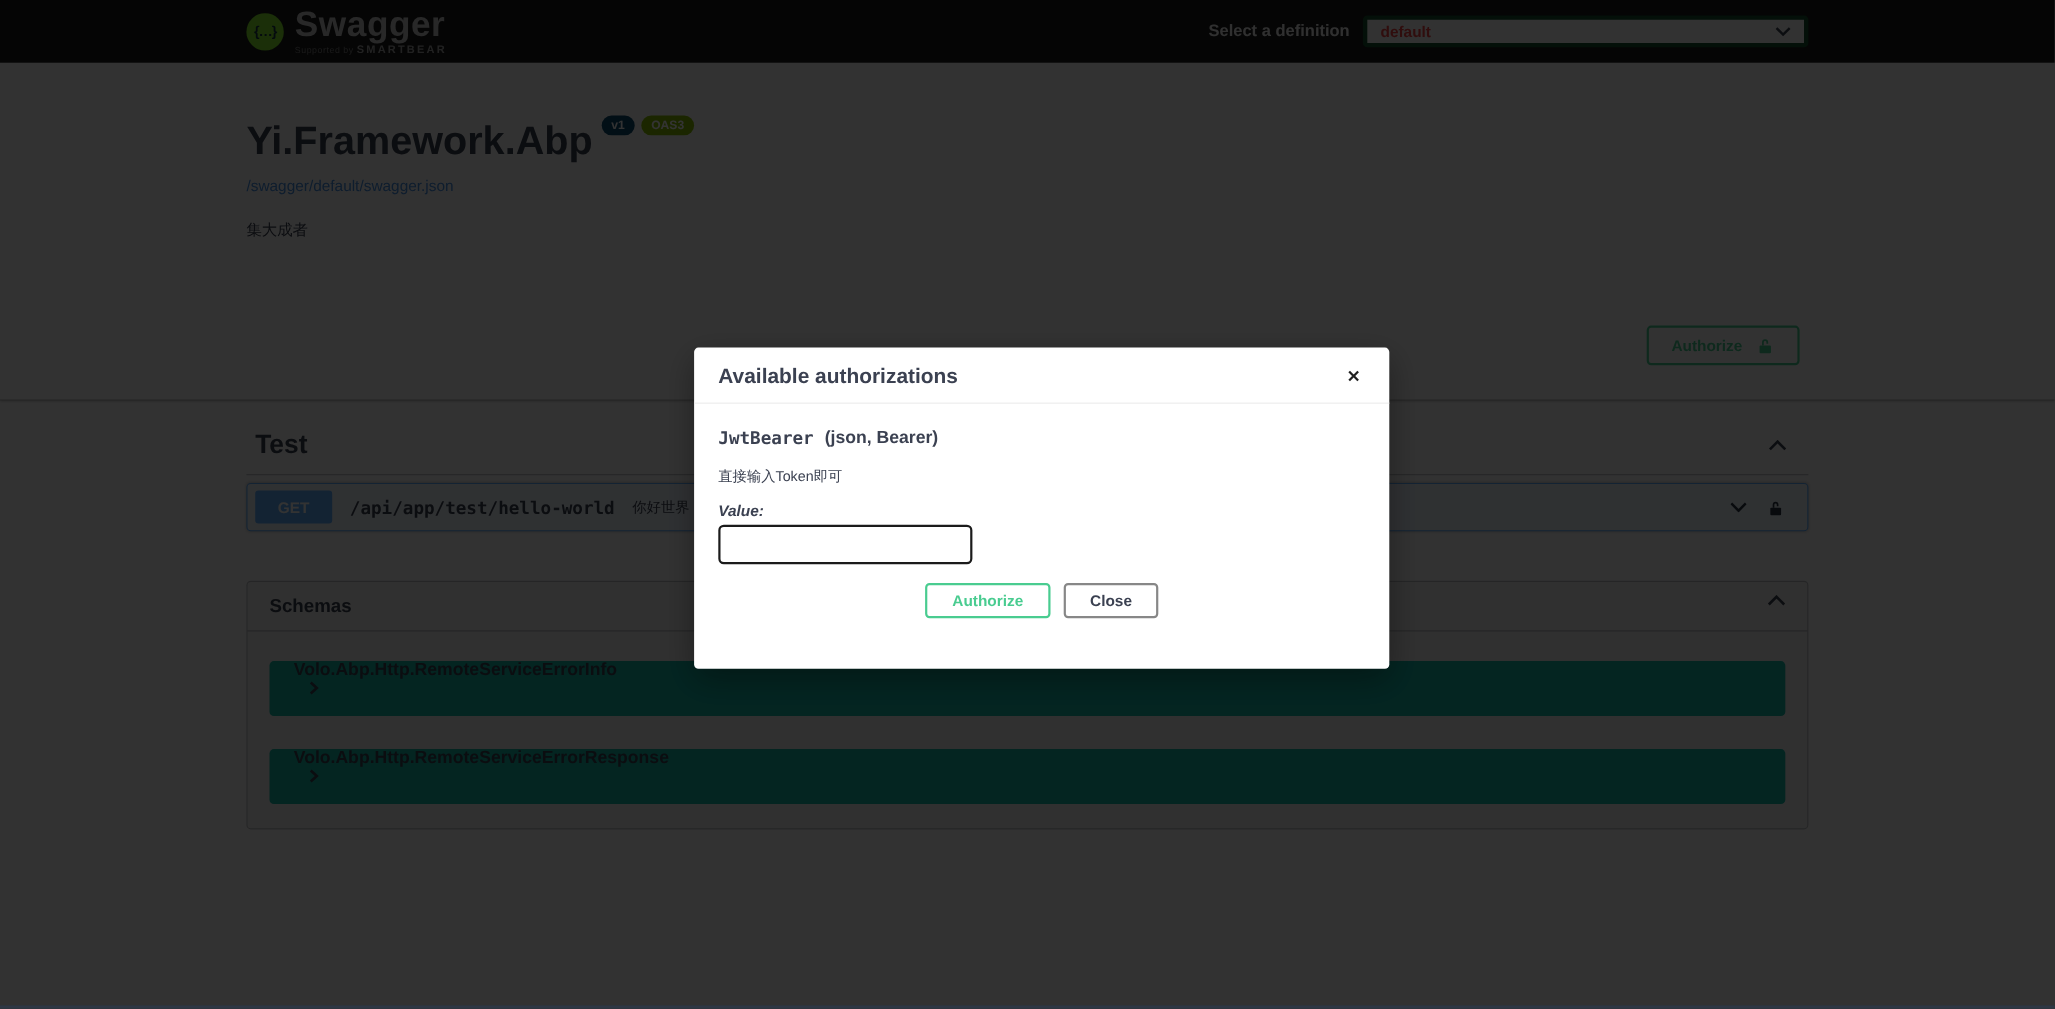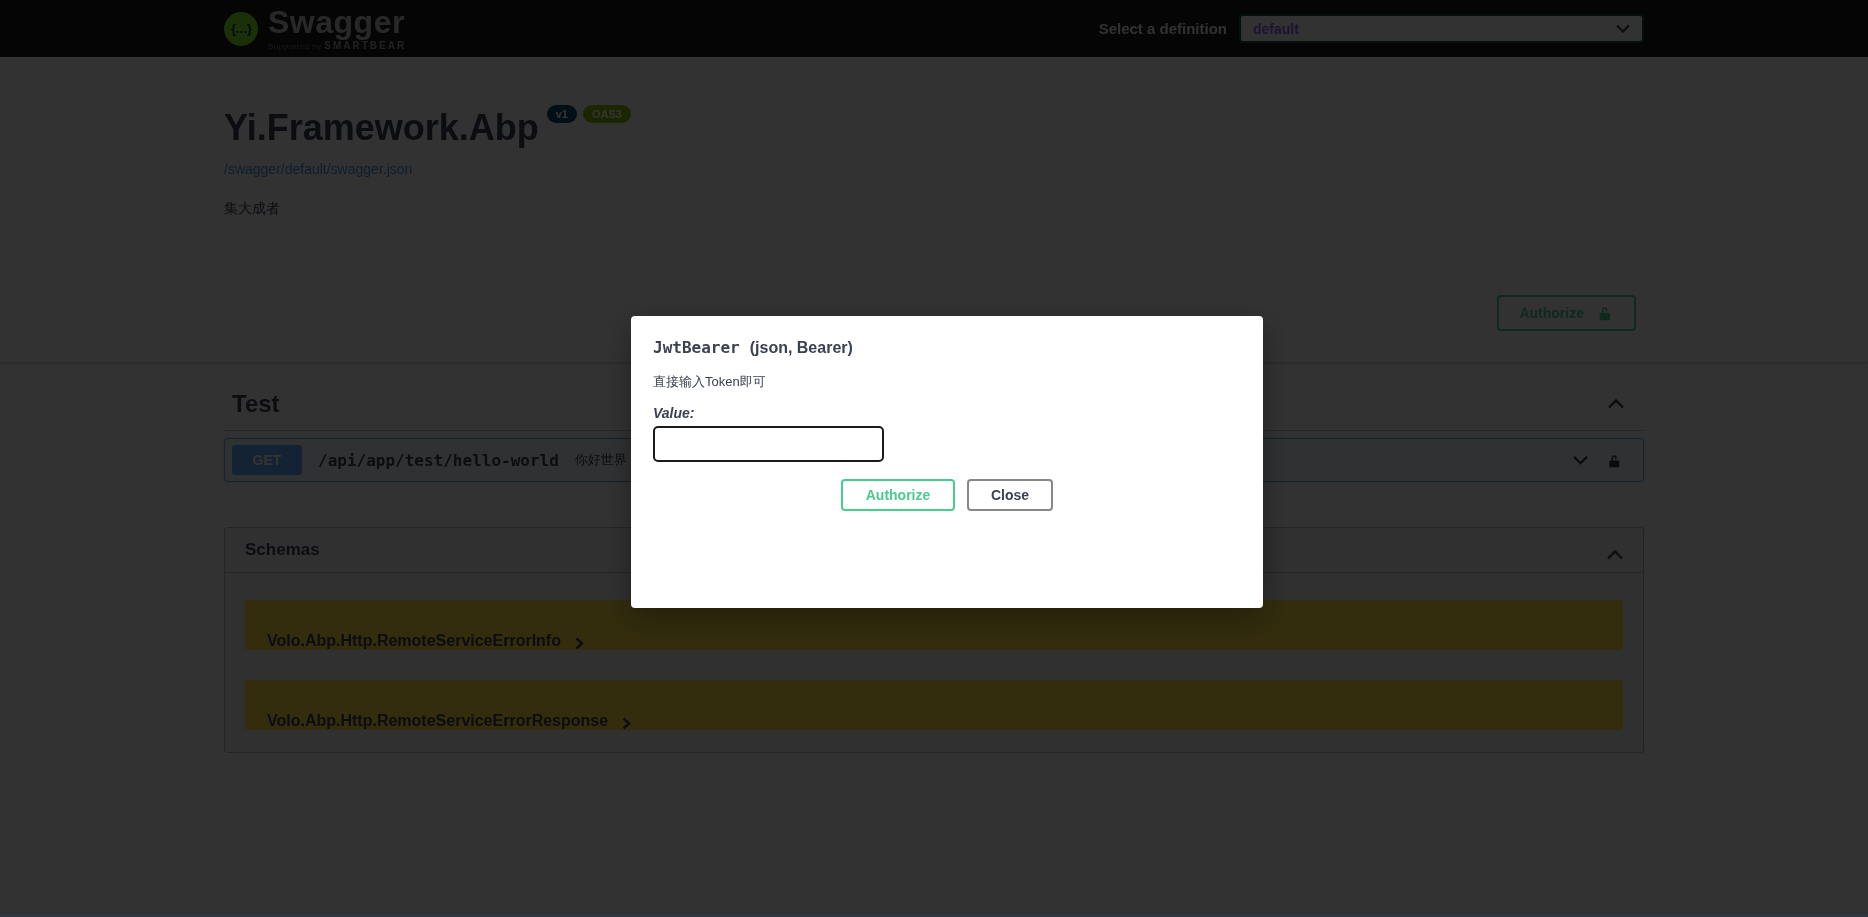--- a/index.html
+++ b/index.html
@@ -23,23 +23,23 @@
     display:flex; align-items:center; justify-content:center;
     font-weight:bold; font-size:13px; letter-spacing:-1px;
   }
   .brand-text { display:flex; flex-direction:column; line-height:1; }
   .brand-word { font-size:32px; font-weight:600; color:#c9c9c9; letter-spacing:.5px; }
   .brand-sub { margin-top:3px; font-size:8px; color:#7f7f7f; letter-spacing:.5px; }
   .brand-sub b { font-size:10px; color:#a7a7a7; letter-spacing:2px; font-weight:700; }
   .def-group { display:flex; align-items:center; gap:12px; }
   .def-label { color:#f0f0f0; font-weight:700; font-size:15px; }
   .def-select {
-    width:405px; height:29px; background:#f7f7f7; border:2px solid #14532d;
+    width:405px; height:29px; background:#f7f7f7; border:4px solid #14532d;
     border-radius:4px; display:flex; align-items:center; justify-content:space-between;
-    padding:0 12px; font-size:14px; font-weight:700; color:#8b5cf6; cursor:pointer;
+    padding:0 12px; font-size:14px; font-weight:700; color:#ef4444; cursor:pointer;
   }
   .def-select svg { stroke:#3b4151; }
 
   
   .info { padding-top:50px; }
   .api-title { font-size:36px; font-weight:700; color:#3b4151; }
   .badge {
     display:inline-block; position:relative; top:-16px;
     border-radius:57px; padding:3px 9px; font-size:11px; font-weight:700; color:#fff;
     vertical-align:middle; margin-left:8px;
@@ -75,27 +75,27 @@
   }
   .op-path { margin-left:16px; font-size:16px; font-weight:700; color:#3b4151; cursor:pointer; }
   .op-summary { margin-left:16px; font-size:13px; color:#3b4151; }
   .op-icons { margin-left:auto; display:flex; align-items:center; gap:18px; }
 
   
   .models {
     margin-top:45px; border:1px solid rgba(59,65,81,.3); border-radius:4px;
     background:rgba(0,0,0,.05);
   }
-  .models-header { display:flex; align-items:flex-end; justify-content:space-between;
+  .models-header { display:flex; align-items:flex-start; justify-content:space-between;
     padding:12px 20px; border-bottom:1px solid rgba(59,65,81,.3); cursor:pointer; }
   .models-header h4 { font-size:17px; font-weight:700; color:#3b4151; }
   .models-body { padding:27px 20px 22px; }
   .model-row {
-    background:#fde047; border-radius:4px; height:50px; margin-bottom:30px;
-    display:flex; align-items:flex-end; padding:0 22px; cursor:pointer;
+    background:#14b8a6; border-radius:4px; height:50px; margin-bottom:30px;
+    display:flex; align-items:flex-start; padding:0 22px; cursor:pointer;flex-direction:column;
   }
   .model-row:last-child { margin-bottom:0; }
   .model-title { font-size:16px; font-weight:700; color:#3b4151; }
   .model-chevron { margin-left:14px; display:flex; }
 
   
   .backdrop { position:fixed; inset:0; background:rgba(0,0,0,.8); z-index:50; }
   .modal {
     position:fixed; left:631px; top:316px; width:632px; min-height:292px; z-index:60;
     background:#fff; border-radius:4px; box-shadow:0 10px 30px rgba(0,0,0,.35);
@@ -221,20 +221,24 @@
             </svg>
         </span>
       </div>
     </div>
   </div>
 </div>
 
 <div class="backdrop"></div>
 
 <div class="modal">
+  <div class="modal-header">
+    <h2>Available authorizations</h2>
+    <button class="modal-close">✕</button>
+  </div>
   <div class="modal-body">
     <div class="auth-scheme-line">
       <span class="auth-scheme-name mono">JwtBearer</span>
       <span class="auth-scheme-meta">(json, Bearer)</span>
     </div>
     <div class="auth-desc">直接输入Token即可</div>
     <div class="value-label">Value:</div>
     <input class="token-input" type="text" value="" style="">
     <div class="modal-actions">
       <button class="btn-modal btn-modal-authorize">Authorize</button>

